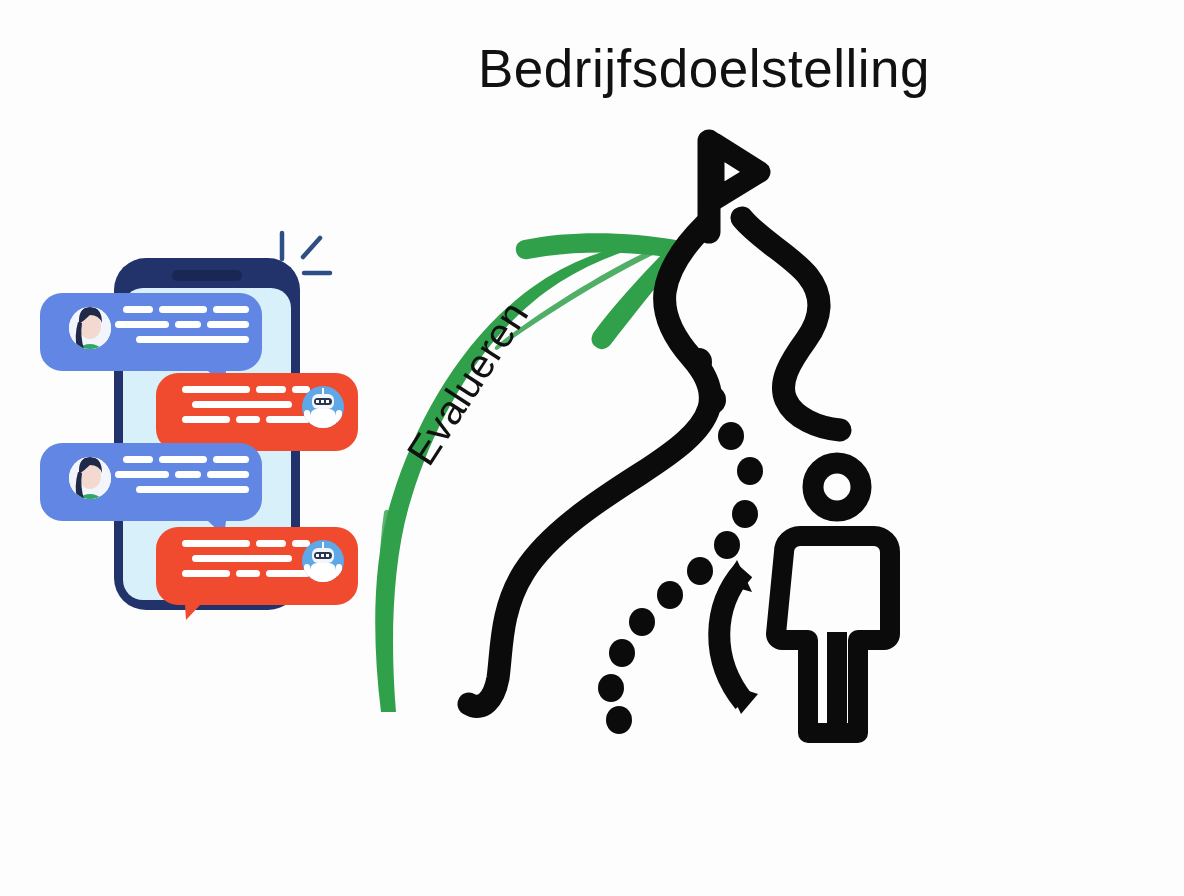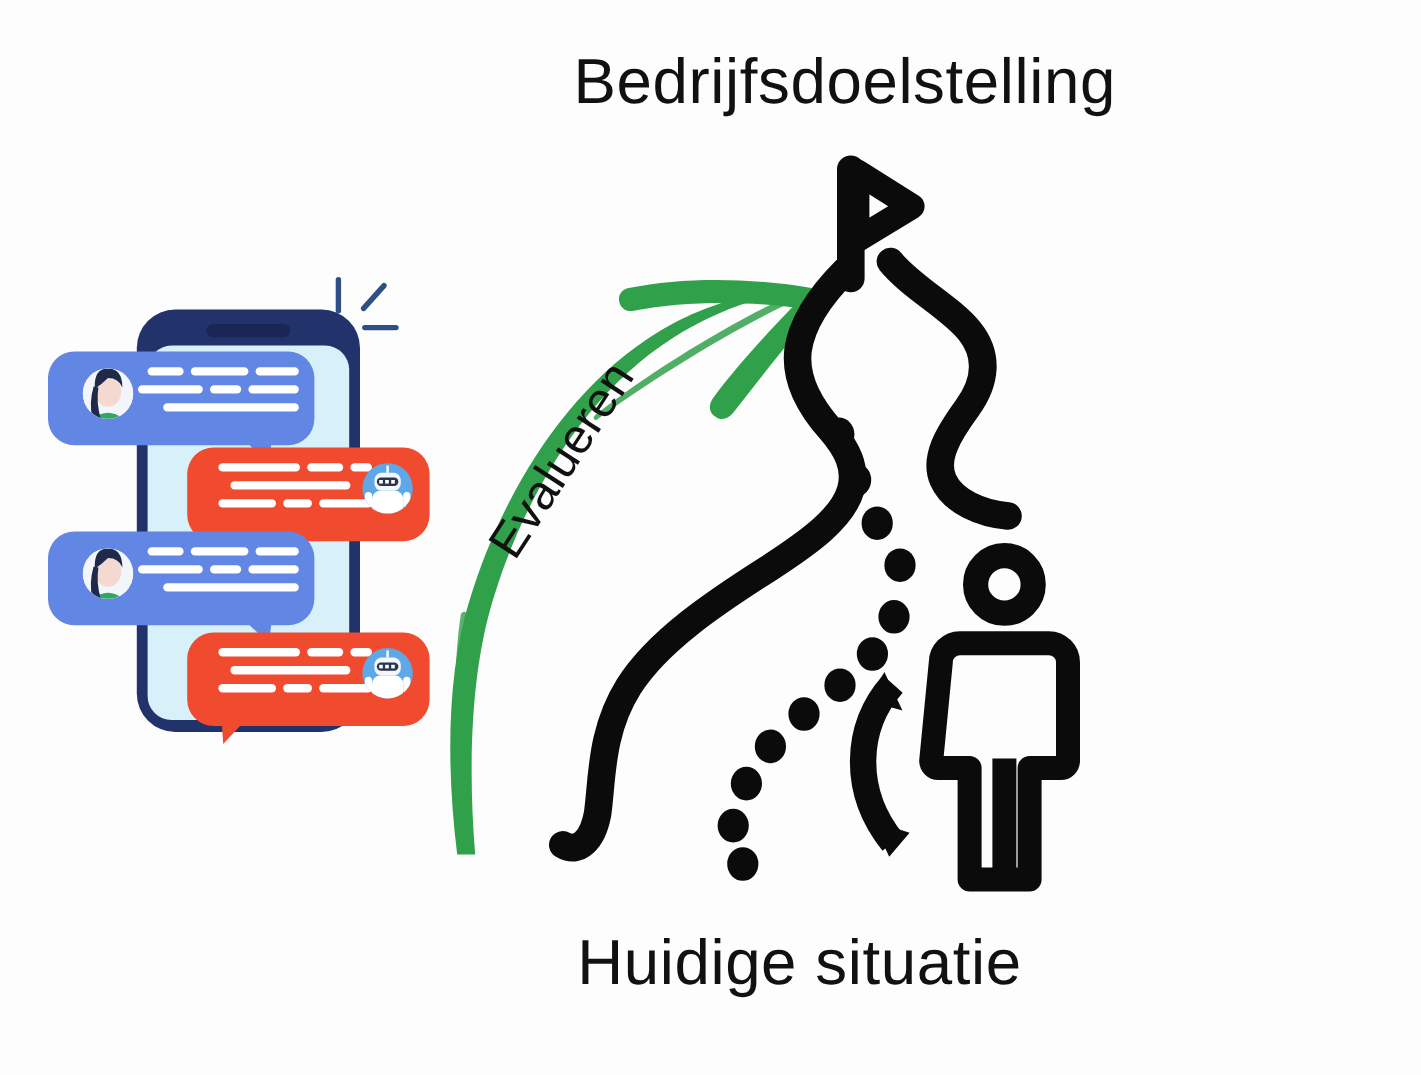--- a/index.html
+++ b/index.html
@@ -51,21 +51,20 @@
     letter-spacing: 0px;
   }
 </style>
 </head>
 <body>
 
 <div id="canvas" style="background: rgb(253, 253, 253);">
 
   <div class="heading" id="title-top">Bedrijfsdoelstelling</div>
 
-  <div class="heading" id="title-bottom">Huidige situatie</div>
 
   <svg class="layer" viewBox="0 0 1184 896">
 
     <g>
       <rect x="114" y="258" width="186" height="352" rx="32" ry="32" fill="#22336b"></rect>
       <rect x="123" y="288" width="168" height="312" rx="20" ry="20" fill="#d7f0f9"></rect>
       <rect x="172" y="270" width="70" height="11" rx="5.5" ry="5.5" fill="#1a2754"></rect>
     </g>
 
     <g stroke="#2e4e86" stroke-width="4.5" stroke-linecap="round">

